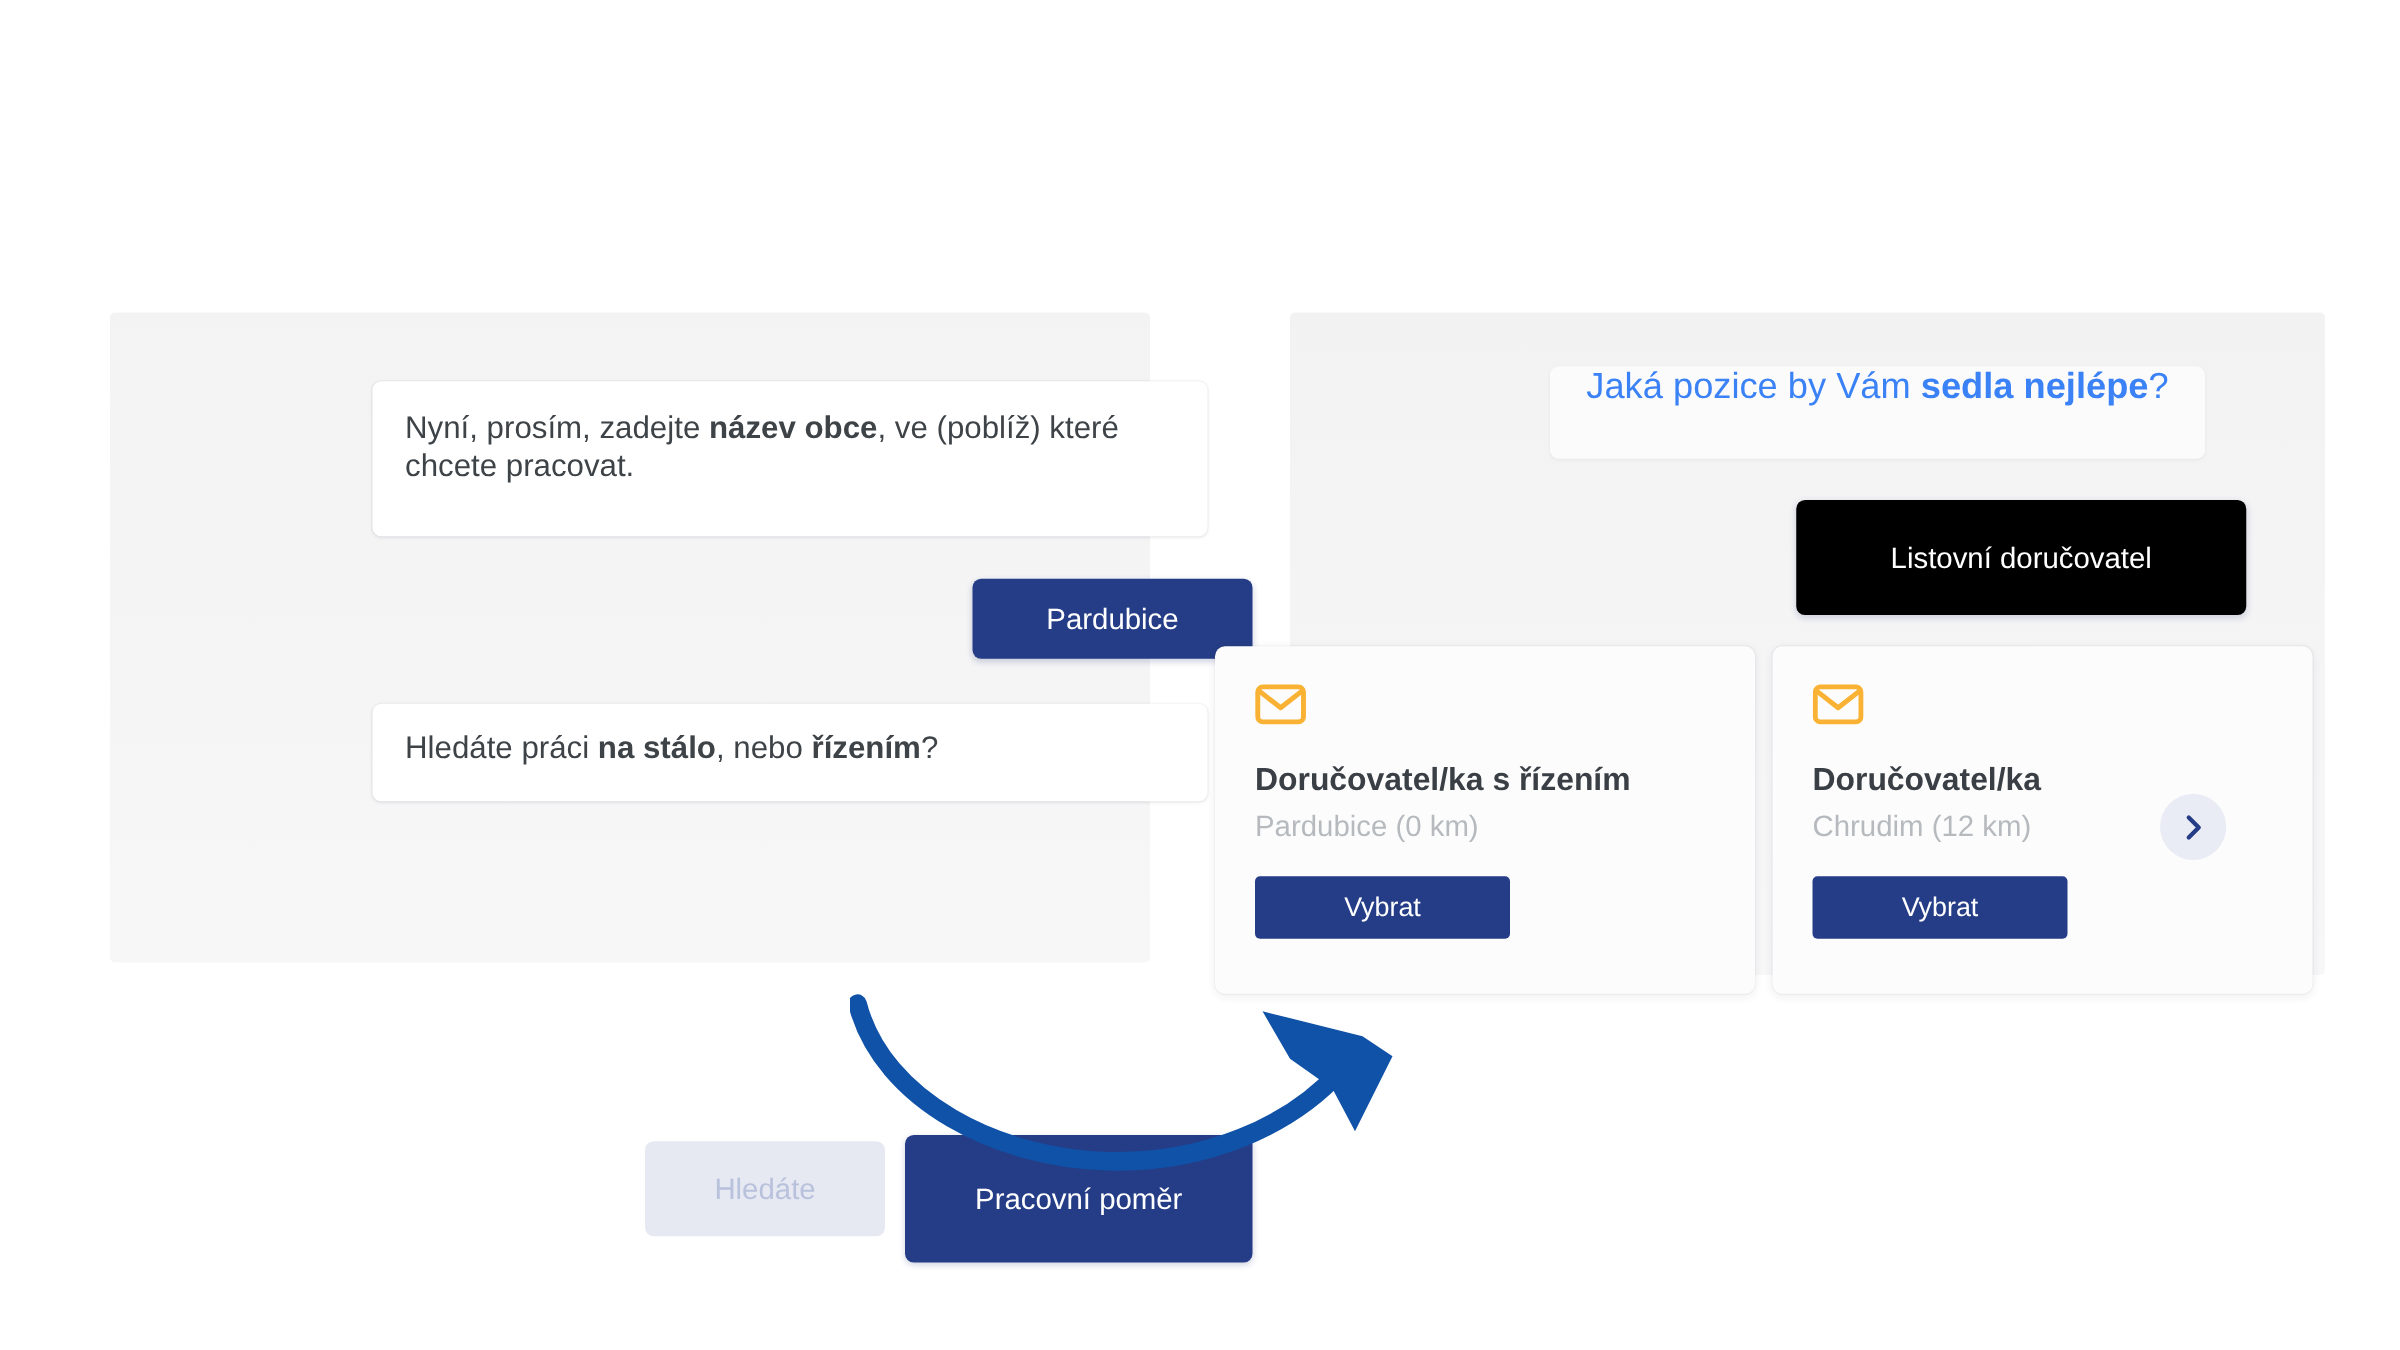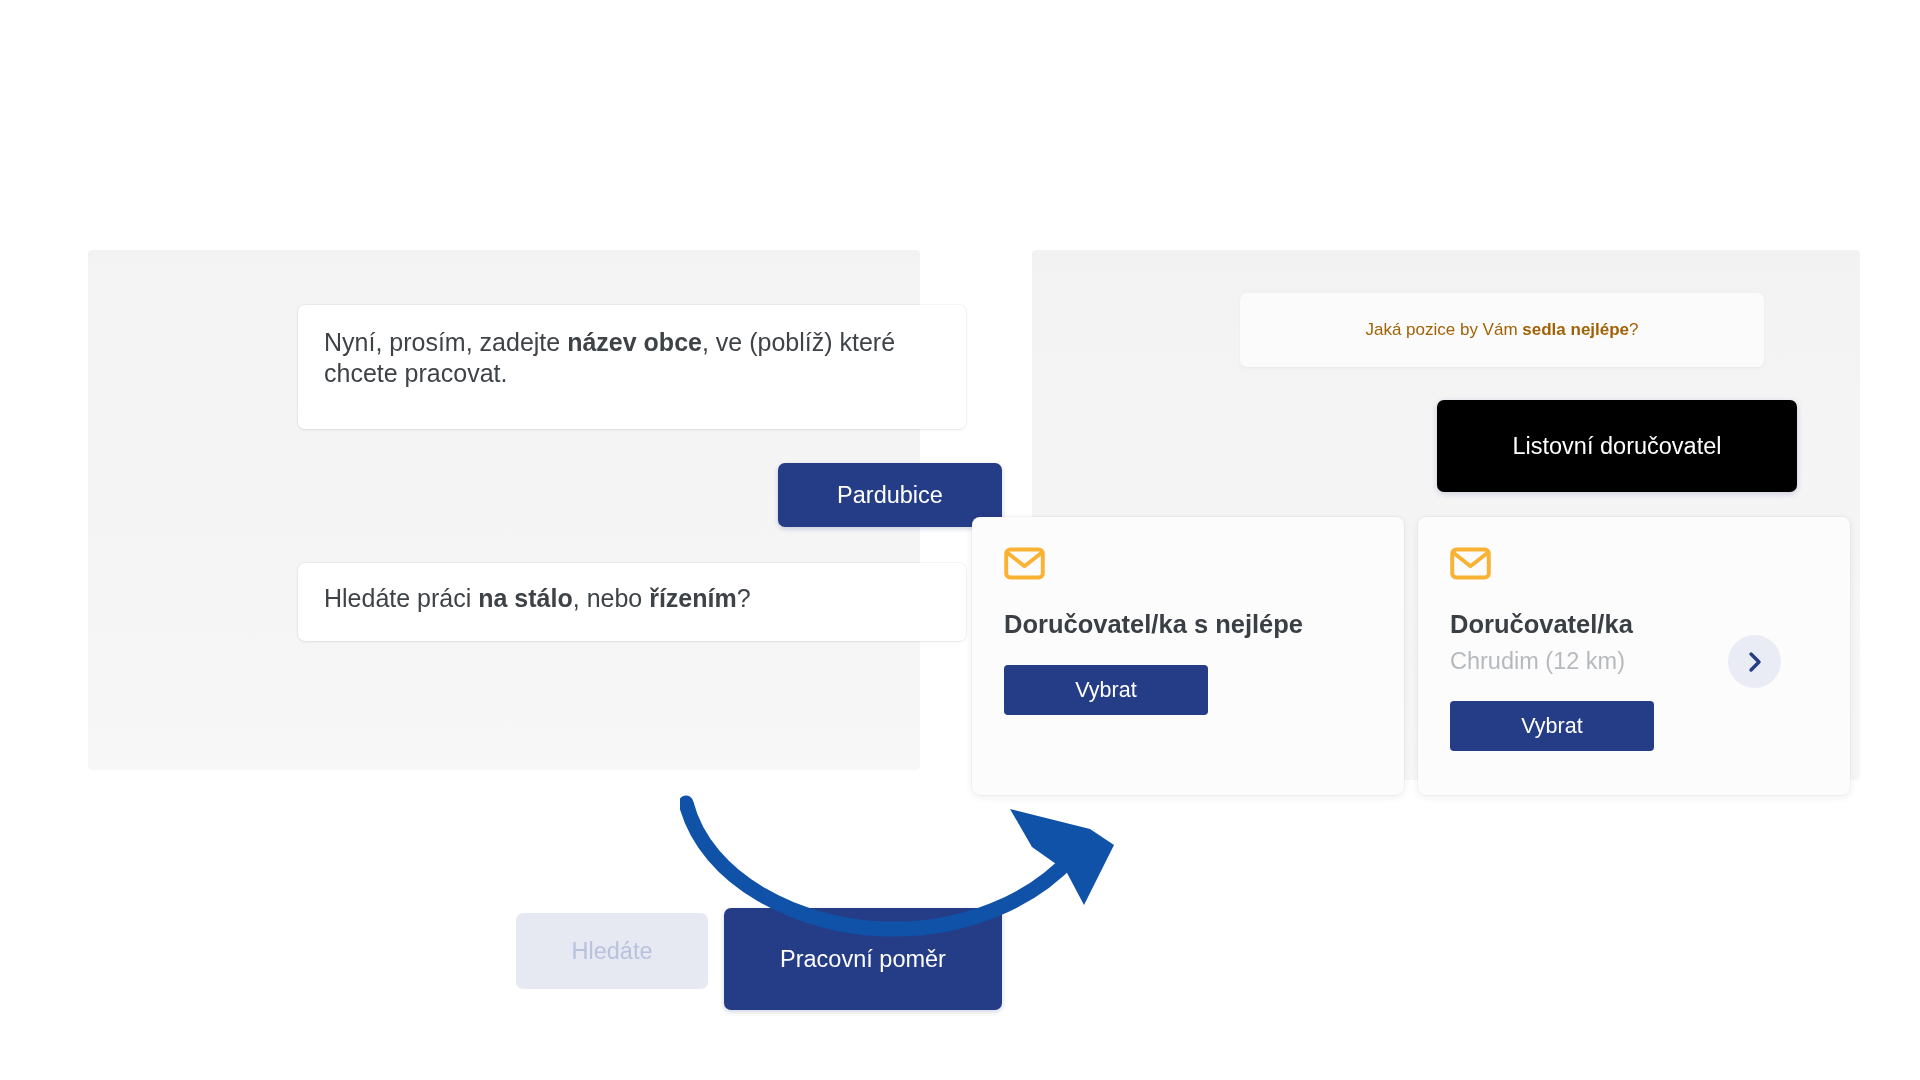--- a/index.html
+++ b/index.html
@@ -116,24 +116,24 @@
 
   #bubble-q3 {
     position: absolute;
     left: 1240px;
     top: 293px;
     width: 524px;
     height: 74px;
     background: #fbfbfb;
     border-radius: 7px;
     box-shadow: 0 1px 3px rgba(30,35,60,0.055);
-    color: #a16207;
-    font-size: 17px;
-    display: flex;
-    align-items: center;
+    color: #3b82f6;
+    font-size: 29px;
+    display: flex;
+    align-items: flex-start;
     justify-content: center;
     box-sizing: border-box;
   }
 
   #btn-listovni {
     position: absolute;
     left: 1437px;
     top: 400px;
     width: 360px;
     height: 92px;
@@ -252,21 +252,22 @@
 
   <div id="btn-listovni">Listovní doručovatel</div>
 
   <div id="job-card-0" class="job-card">
     <span class="envelope-icon-wrap">
       <svg class="envelope-icon" viewBox="0 0 24 19" fill="none" xmlns="http://www.w3.org/2000/svg">
         <rect x="1.3" y="1.3" width="21.4" height="16.4" rx="2.4" stroke="#f9b233" stroke-width="2.3"></rect>
         <path d="M2.2 3.4 L12 11.1 L21.8 3.4" stroke="#f9b233" stroke-width="2.3" stroke-linecap="round" stroke-linejoin="round"></path>
       </svg>
     </span>
-    <div class="job-title">Doručovatel/ka s nejlépe</div>
+    <div class="job-title">Doručovatel/ka s řízením</div>
+    <div class="job-location">Pardubice (0 km)</div>
     <button class="job-select-btn">Vybrat</button>
   </div>
 
   <div id="job-card-1" class="job-card">
     <span class="envelope-icon-wrap">
       <svg class="envelope-icon" viewBox="0 0 24 19" fill="none" xmlns="http://www.w3.org/2000/svg">
         <rect x="1.3" y="1.3" width="21.4" height="16.4" rx="2.4" stroke="#f9b233" stroke-width="2.3"></rect>
         <path d="M2.2 3.4 L12 11.1 L21.8 3.4" stroke="#f9b233" stroke-width="2.3" stroke-linecap="round" stroke-linejoin="round"></path>
       </svg>
     </span>

